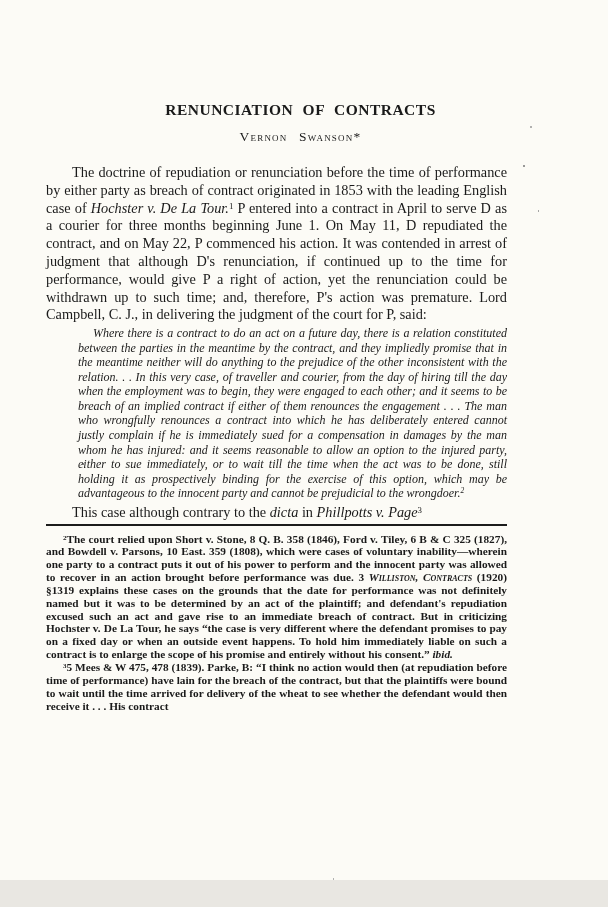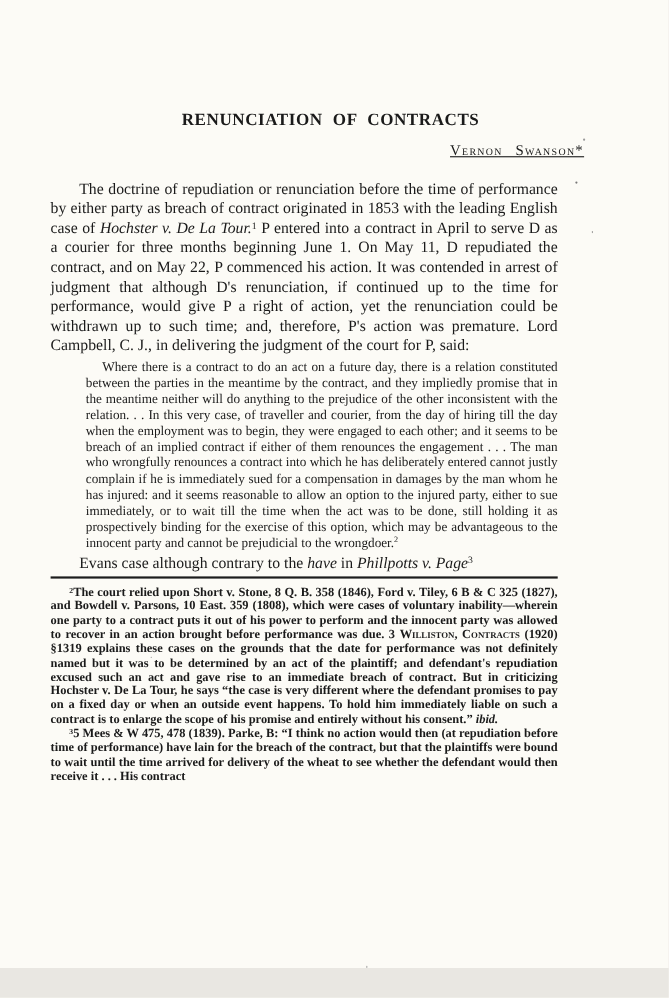--- a/index.html
+++ b/index.html
@@ -21,47 +21,47 @@
   .doc-title{
     margin:101px 0 0 0;
     font-size:15.5px;line-height:17px;font-weight:bold;
     text-align:center;letter-spacing:.5px;word-spacing:5px;
     transform:translateX(24px);
   }
   .author{
     margin:11px 0 0 0;
     font-size:13.5px;line-height:15px;
     font-variant:small-caps;letter-spacing:1.2px;word-spacing:7px;
-    text-align:right;transform:translateX(24px);text-decoration:underline;
+    text-align:center;transform:translateX(24px);
   }
   .body-para{
     margin:20px 0 0 0;
     font-size:14.3px;line-height:17.8px;
     text-align:justify;text-indent:26px;
   }
   .body-para.continuation{margin-top:3px;}
   .quote{
     margin:2px 0 0 32px;width:429px;
     font-size:12px;line-height:14.55px;
-    text-align:justify;text-indent:15px;
+    text-align:justify;text-indent:15px;font-style:italic;
   }
   .fn-rule{
     margin:2px 0 0 0;width:461px;
     border:none;border-top:2px solid var(--rule);height:0;
   }
   .footnotes{
     margin:7px 0 0 0;
     font-size:11.3px;line-height:12.85px;font-weight:bold;
     text-align:justify;
   }
   .footnote{margin:0;text-indent:17px;}
   sup{font-size:62%;line-height:0;vertical-align:4px;}
   .footnotes sup{vertical-align:3px;}
   em{font-style:italic;}
-  .sc{font-variant:small-caps;}
+  .sc{font-variant:small-caps;font-style:italic;}
   
   .speck{position:absolute;background:#777;border-radius:50%;}
   .speck.s1{left:523px;top:165px;width:2px;height:2px;}
   .speck.s2{left:530px;top:126px;width:2px;height:2px;background:#999;}
   .speck.s3{left:538px;top:210px;width:1px;height:2px;background:#8a8a8a;}
   .speck.s4{left:82px;top:463px;width:2px;height:2px;background:#555;}
   .speck.s5{left:137px;top:597px;width:1px;height:1px;background:#888;}
   .speck.s6{left:333px;top:878px;width:1px;height:2px;background:#999;}
   .speck.s7{left:379px;top:896px;width:3px;height:3px;background:#333;border-radius:1px;}
   .speck.s8{left:476px;top:895px;width:2px;height:1px;background:#aaa;}
@@ -73,21 +73,21 @@
   <div class="textblock">
 
     <h1 class="doc-title">RENUNCIATION OF CONTRACTS</h1>
 
     <div class="author">Vernon Swanson*</div>
 
     <p class="body-para"><span>The doctrine of repudiation or renunciation before the time of performance by either party as breach of contract originated in 1853 with the leading English case of </span><em>Hochster v. De La Tour.</em><sup>1</sup><span> P entered into a contract in April to serve D as a courier for three months beginning June 1.  On May 11, D repudiated the contract, and on May 22, P commenced his action.  It was contended in arrest of judgment that although D's renunciation, if continued up to the time for performance, would give P a right of action, yet the renunciation could be withdrawn up to such time; and, therefore, P's action was premature.  Lord Campbell, C. J., in delivering the judgment of the court for P, said:</span></p>
 
     <blockquote class="quote"><span>Where there is a contract to do an act on a future day, there is a relation constituted between the parties in the meantime by the contract, and they impliedly promise that in the meantime neither will do anything to the prejudice of the other inconsistent with the relation. . . In this very case, of traveller and courier, from the day of hiring till the day when the employment was to begin, they were engaged to each other; and it seems to be breach of an implied contract if either of them renounces the engagement . . . The man who wrongfully renounces a contract into which he has deliberately entered cannot justly complain if he is immediately sued for a compensation in damages by the man whom he has injured: and it seems reasonable to allow an option to the injured party, either to sue immediately, or to wait till the time when the act was to be done, still holding it as prospectively binding for the exercise of this option, which may be advantageous to the innocent party and cannot be prejudicial to the wrongdoer.</span><sup>2</sup></blockquote>
 
-    <p class="body-para continuation"><span>Evans case although contrary to the </span><em>have</em><span> in </span><em>Phillpotts v. Page</em><sup>3</sup></p>
+    <p class="body-para continuation"><span>This case although contrary to the </span><em>dicta</em><span> in </span><em>Phillpotts v. Page</em><sup>3</sup></p>
 
     <hr class="fn-rule">
 
     <div class="footnotes">
         <p class="footnote"><sup>2</sup><span>The court relied upon Short v. Stone, 8 Q. B. 358 (1846), Ford v. Tiley, 6 B &amp; C 325 (1827), and Bowdell v. Parsons, 10 East. 359 (1808), which were cases of voluntary inability—wherein one party to a contract puts it out of his power to perform and the innocent party was allowed to recover in an action brought before performance was due.  3 </span><span class="sc">Williston, Contracts</span><span> (1920) §1319 explains these cases on the grounds that the date for performance was not definitely named but it was to be determined by an act of the plaintiff; and defendant's repudiation excused such an act and gave rise to an immediate breach of contract.  But in criticizing Hochster v. De La Tour, he says “the case is very different where the defendant promises to pay on a fixed day or when an outside event happens.  To hold him immediately liable on such a contract is to enlarge the scope of his promise and entirely without his consent.”  </span><em>ibid.</em></p>
         <p class="footnote"><sup>3</sup><span>5 Mees &amp; W 475, 478 (1839).  Parke, B:  “I think no action would then (at repudiation before time of performance) have lain for the breach of the contract, but that the plaintiffs were bound to wait until the time arrived for delivery of the wheat to see whether the defendant would then receive it . . . His contract</span></p>
       </div>
   </div>
 
   <div class="speck s1"></div>

